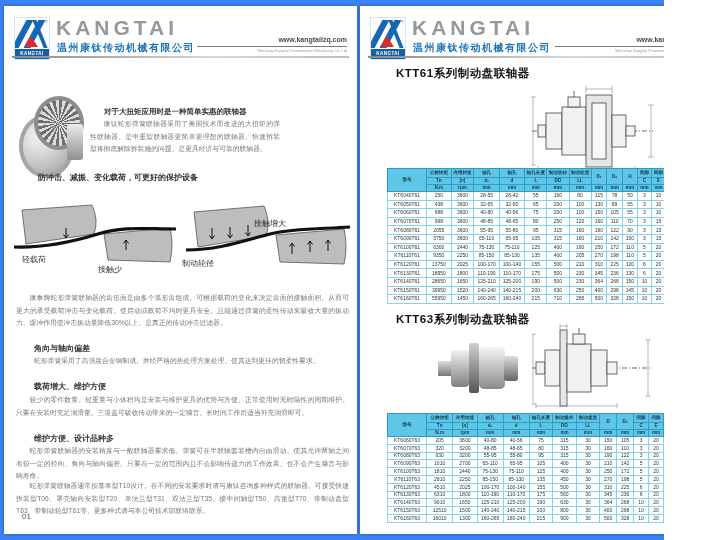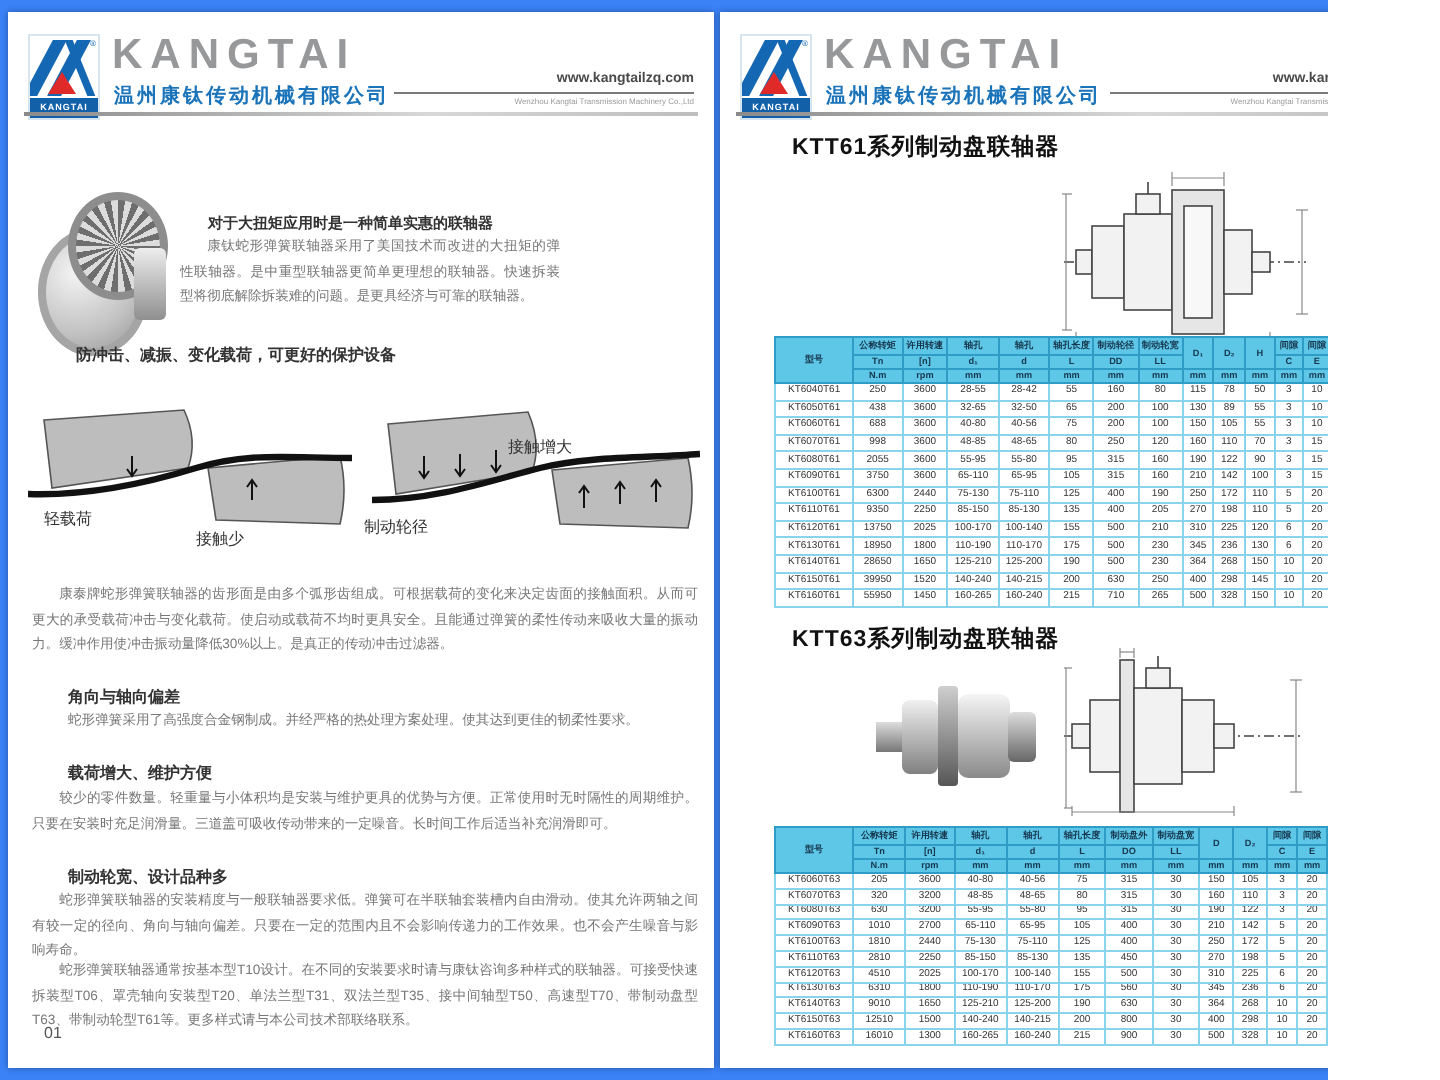--- a/index.html
+++ b/index.html
@@ -130,21 +130,21 @@
     </div>
 
     <div class="para p-f1">康泰牌蛇形弹簧联轴器的齿形面是由多个弧形齿组成。可根据载荷的变化来决定齿面的接触面积。从而可更大的承受载荷冲击与变化载荷。使启动或载荷不均时更具安全。且能通过弹簧的柔性传动来吸收大量的振动力。缓冲作用使冲击振动量降低30%以上。是真正的传动冲击过滤器。</div>
 
     <div class="feat f2">角向与轴向偏差</div>
     <div class="para p-f2">蛇形弹簧采用了高强度合金钢制成。并经严格的热处理方案处理。使其达到更佳的韧柔性要求。</div>
 
     <div class="feat f3">载荷增大、维护方便</div>
     <div class="para p-f3">较少的零件数量。轻重量与小体积均是安装与维护更具的优势与方便。正常使用时无时隔性的周期维护。只要在安装时充足润滑量。三道盖可吸收传动带来的一定噪音。长时间工作后适当补充润滑即可。</div>
 
-    <div class="feat f4">制动轮宽、设计品种多</div>
+    <div class="feat f4">维护方便、设计品种多</div>
     <div class="para p-f4a">蛇形弹簧联轴器的安装精度与一般联轴器要求低。弹簧可在半联轴套装槽内自由滑动。使其允许两轴之间有较一定的径向、角向与轴向偏差。只要在一定的范围内且不会影响传递力的工作效果。也不会产生噪音与影响寿命。</div>
     <div class="para p-f4b">蛇形弹簧联轴器通常按基本型T10设计。在不同的安装要求时请与康钛咨询多种样式的联轴器。可接受快速拆装型T06、罩壳轴向安装型T20、单法兰型T31、双法兰型T35、接中间轴型T50、高速型T70、带制动盘型T63、带制动轮型T61等。更多样式请与本公司技术部联络联系。</div>
 
     <div class="pageno pn-l">01</div>
   </div>
 
   <div class="page page-right">
     <div class="hdr">
       <div class="logo">
         <span class="s1"></span>

